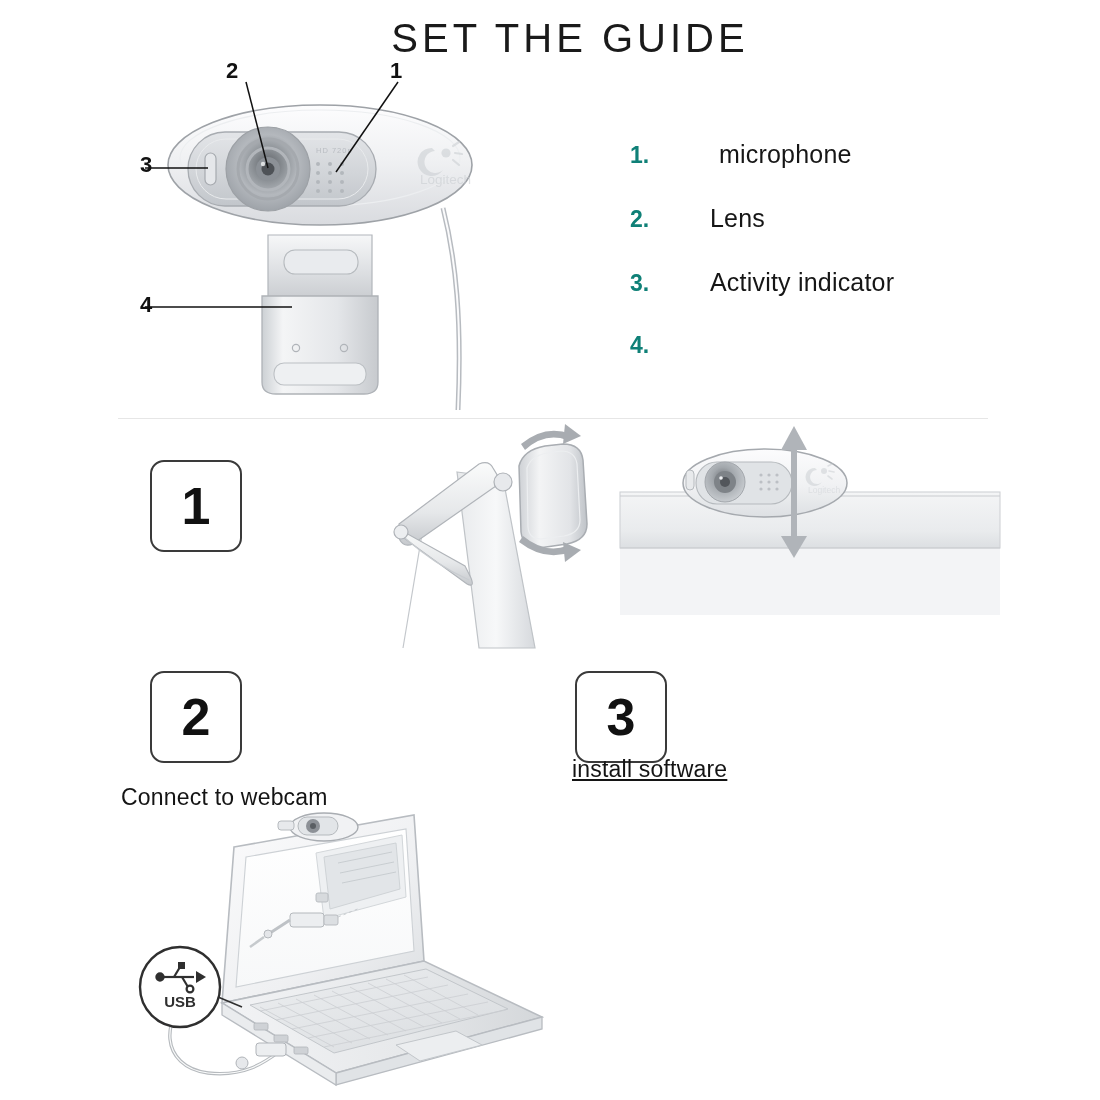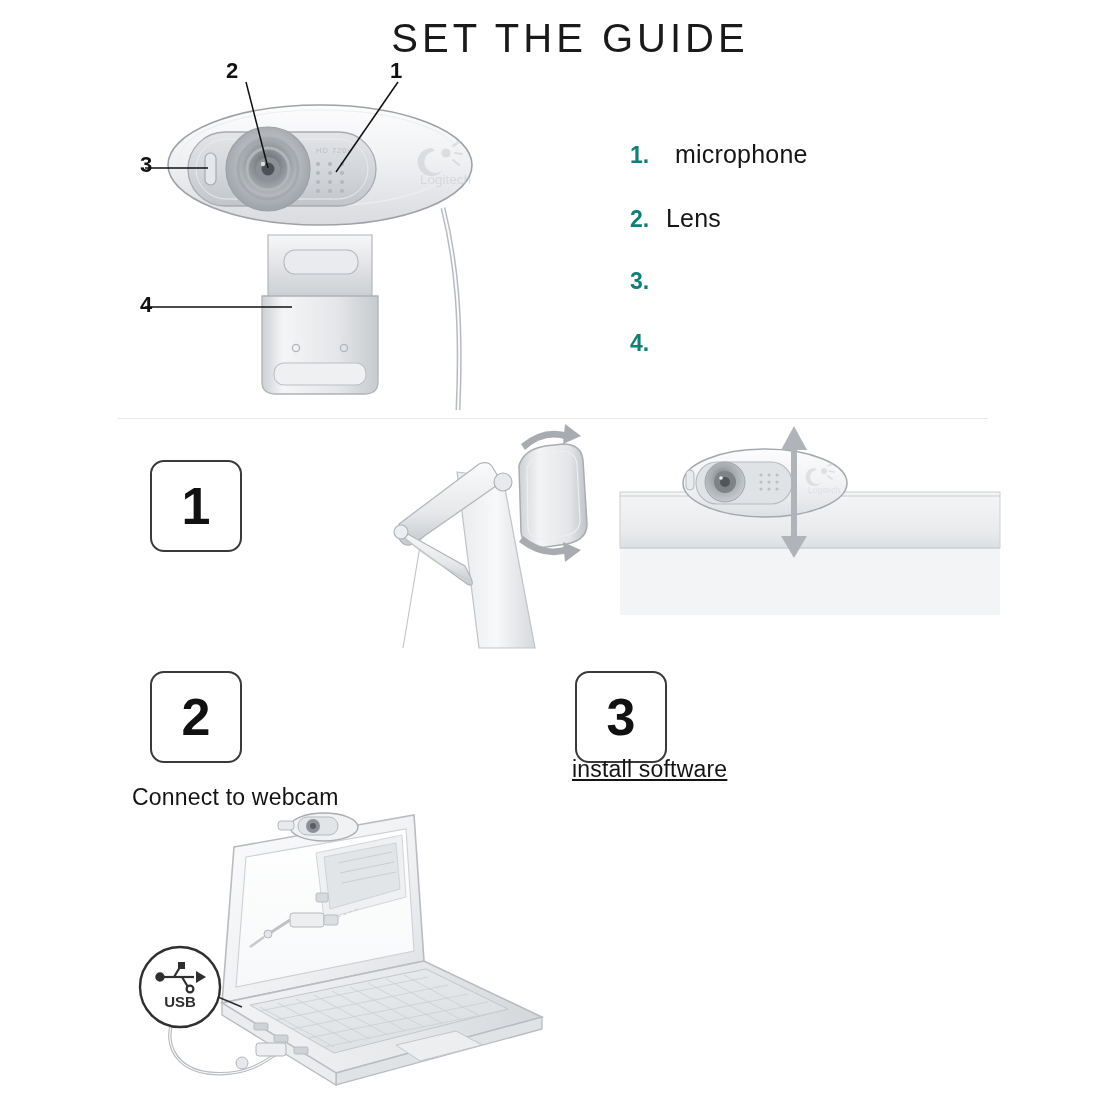--- a/index.html
+++ b/index.html
@@ -66,20 +66,21 @@
     font-weight: 700;
     color: #0f8077;
     width: 36px;
     flex: 0 0 36px;
   }
   .legend-label {
     font-size: 25px;
     font-weight: 400;
     color: #161616;
     letter-spacing: .2px;
+    margin-left: 44px;
   }
   .legend-item.indent .legend-label { padding-left: 9px; }
 
   
   .callout-num {
     position: absolute;
     font-size: 22px;
     font-weight: 700;
     color: #111;
   }
@@ -107,21 +108,21 @@
   .step-caption {
     position: absolute;
     font-size: 23px;
     color: #141414;
     letter-spacing: .2px;
     white-space: nowrap;
   }
   #step-box-1 { left: 150px; top: 460px; }
   #step-cap-1 { left: 142px; top: 583px; }
   #step-box-2 { left: 150px; top: 671px; }
-  #step-cap-2 { left: 132px; top: 784px; text-align: right; }
+  #step-cap-2 { left: 121px; top: 784px; text-align: right; }
   #step-box-3 { left: 575px; top: 671px; }
   #step-cap-3 { left: 572px; top: 756px; text-decoration: underline; }
 
   
   svg.illus {
     position: absolute;
     overflow: visible;
   }
   #webcam-main-svg { left: 150px; top: 60px; }
   #mount-svg      { left: 395px; top: 420px; }
@@ -245,20 +246,21 @@
     <div class="legend-item indent">
       <span class="legend-num">1.</span>
       <span class="legend-label">microphone</span>
     </div>
     <div class="legend-item">
       <span class="legend-num">2.</span>
       <span class="legend-label">Lens</span>
     </div>
     <div class="legend-item">
       <span class="legend-num">3.</span>
+      <span class="legend-label">Activity indicator</span>
     </div>
     <div class="legend-item">
       <span class="legend-num">4.</span>
     </div>
   </div>
 
   <div class="divider"></div>
 
   <div class="step-box" id="step-box-1">1</div>
 

